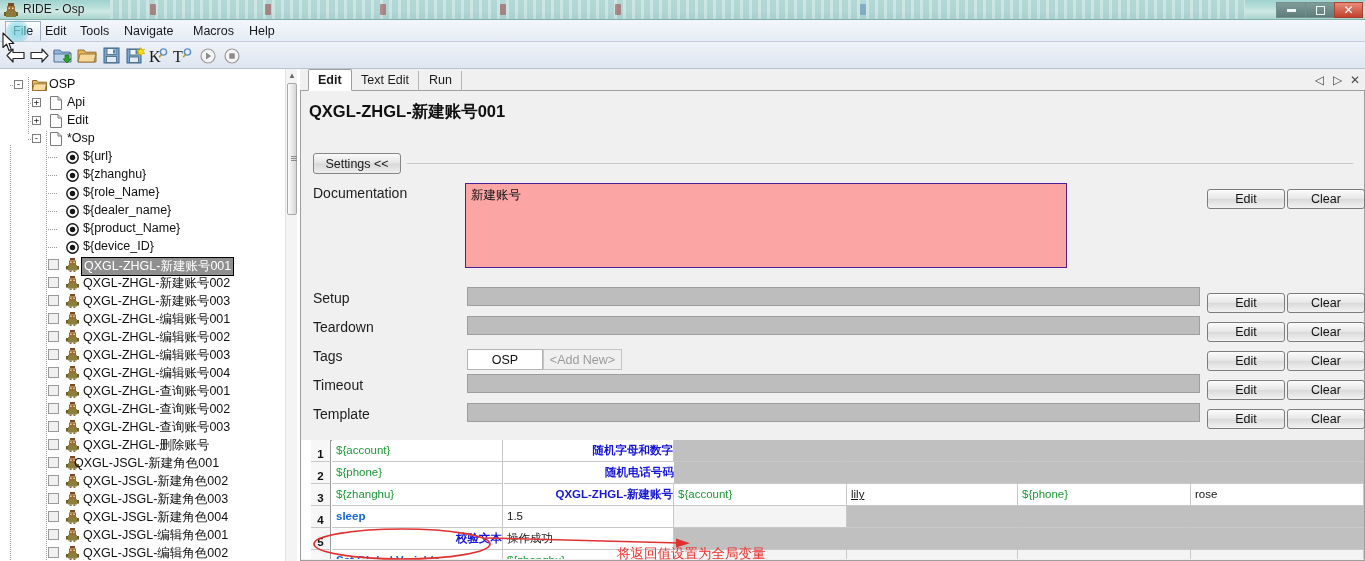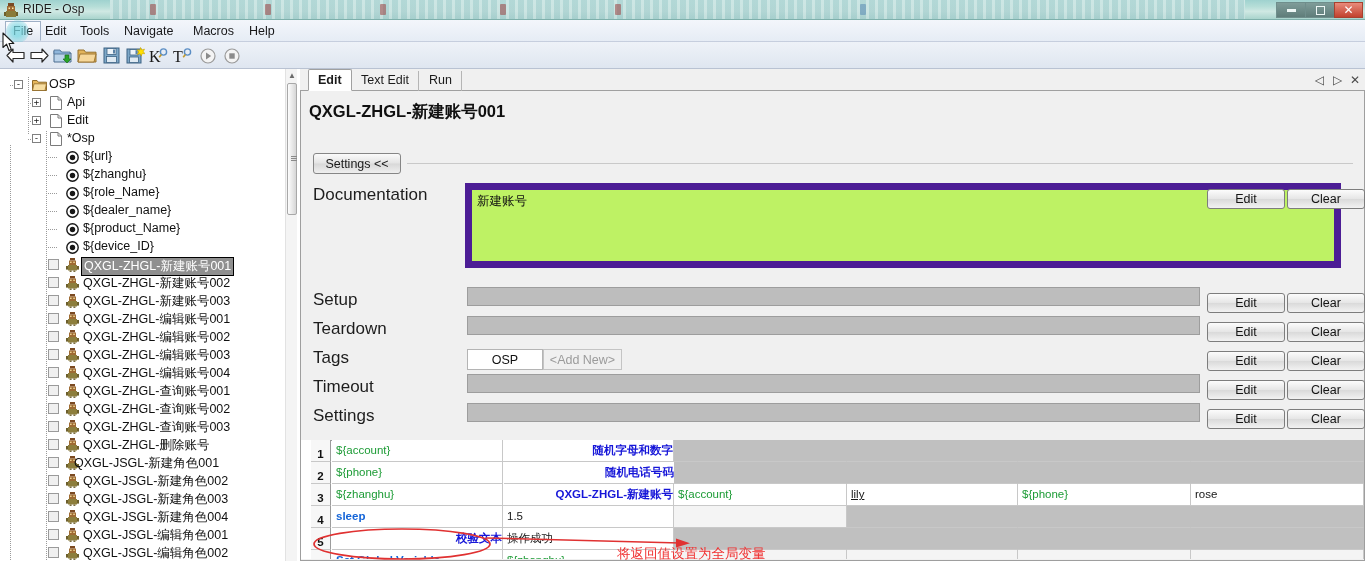--- a/index.html
+++ b/index.html
@@ -163,25 +163,25 @@
     background: linear-gradient(to bottom,#fbfbfb 0%,#e4e4e4 48%, #d8d8d8 52%, #efefef 100%);
     border:1px solid #868686; border-radius:3px;
     font-size:12.5px; color:#1a1a1a;
     display:flex; align-items:center; justify-content:center;
   }
   .settings-rule {
     position:absolute; left:106px; top:72px; width:946px; height:1px; background:#c9c9c9;
   }
 
   .field-label {
-    position:absolute; left:12px; font-size:17px; color:#1d1d1d;
+    position:absolute; left:12px; font-size:14px; color:#1d1d1d;
   }
   .doc-box {
-    position:absolute; left:164px; top:92px; width:876px; height:85px;
-    background:#bef264; border:7px solid #4c1d95;
+    position:absolute; left:164px; top:92px; width:602px; height:85px;
+    background:#fca5a5; border:1px solid #4c1d95;
   }
   .doc-text { position:absolute; left:5px; top:3px; font-size:12.5px; color:#111; }
   .gray-field {
     position:absolute; left:166px; height:19px; width:733px;
     background:#bdbdbd; border:1px solid #9d9d9d;
   }
   .tag-chip {
     position:absolute; left:166px; top:258px; width:76px; height:21px;
     background:#ffffff; border:1px solid #b4b4b4;
     display:flex;align-items:center;justify-content:center;
@@ -714,21 +714,21 @@
       <div class="tag-chip">OSP</div>
       <div class="tag-add">&lt;Add New&gt;</div>
       <div class="gbtn" style="left:906px; top:260px">Edit</div>
       <div class="gbtn" style="left:986px; top:260px">Clear</div>
 
       <div class="field-label" style="top:286px">Timeout</div>
       <div class="gray-field" style="top:283px"></div>
       <div class="gbtn" style="left:906px; top:289px">Edit</div>
       <div class="gbtn" style="left:986px; top:289px">Clear</div>
 
-      <div class="field-label" style="top:315px">Settings</div>
+      <div class="field-label" style="top:315px">Template</div>
       <div class="gray-field" style="top:312px"></div>
       <div class="gbtn" style="left:906px; top:318px">Edit</div>
       <div class="gbtn" style="left:986px; top:318px">Clear</div>
 
       <div class="grid">
         <div class="grid-topline"></div>
         <div class="grid-leftline"></div>
         <div id="grid-rows">
             <div class="gnum" style="top: 0px;">1</div>
             <div class="gcell c-white t-var" style="left: 31px; width: 171px; top: 0px;">${account}</div>

